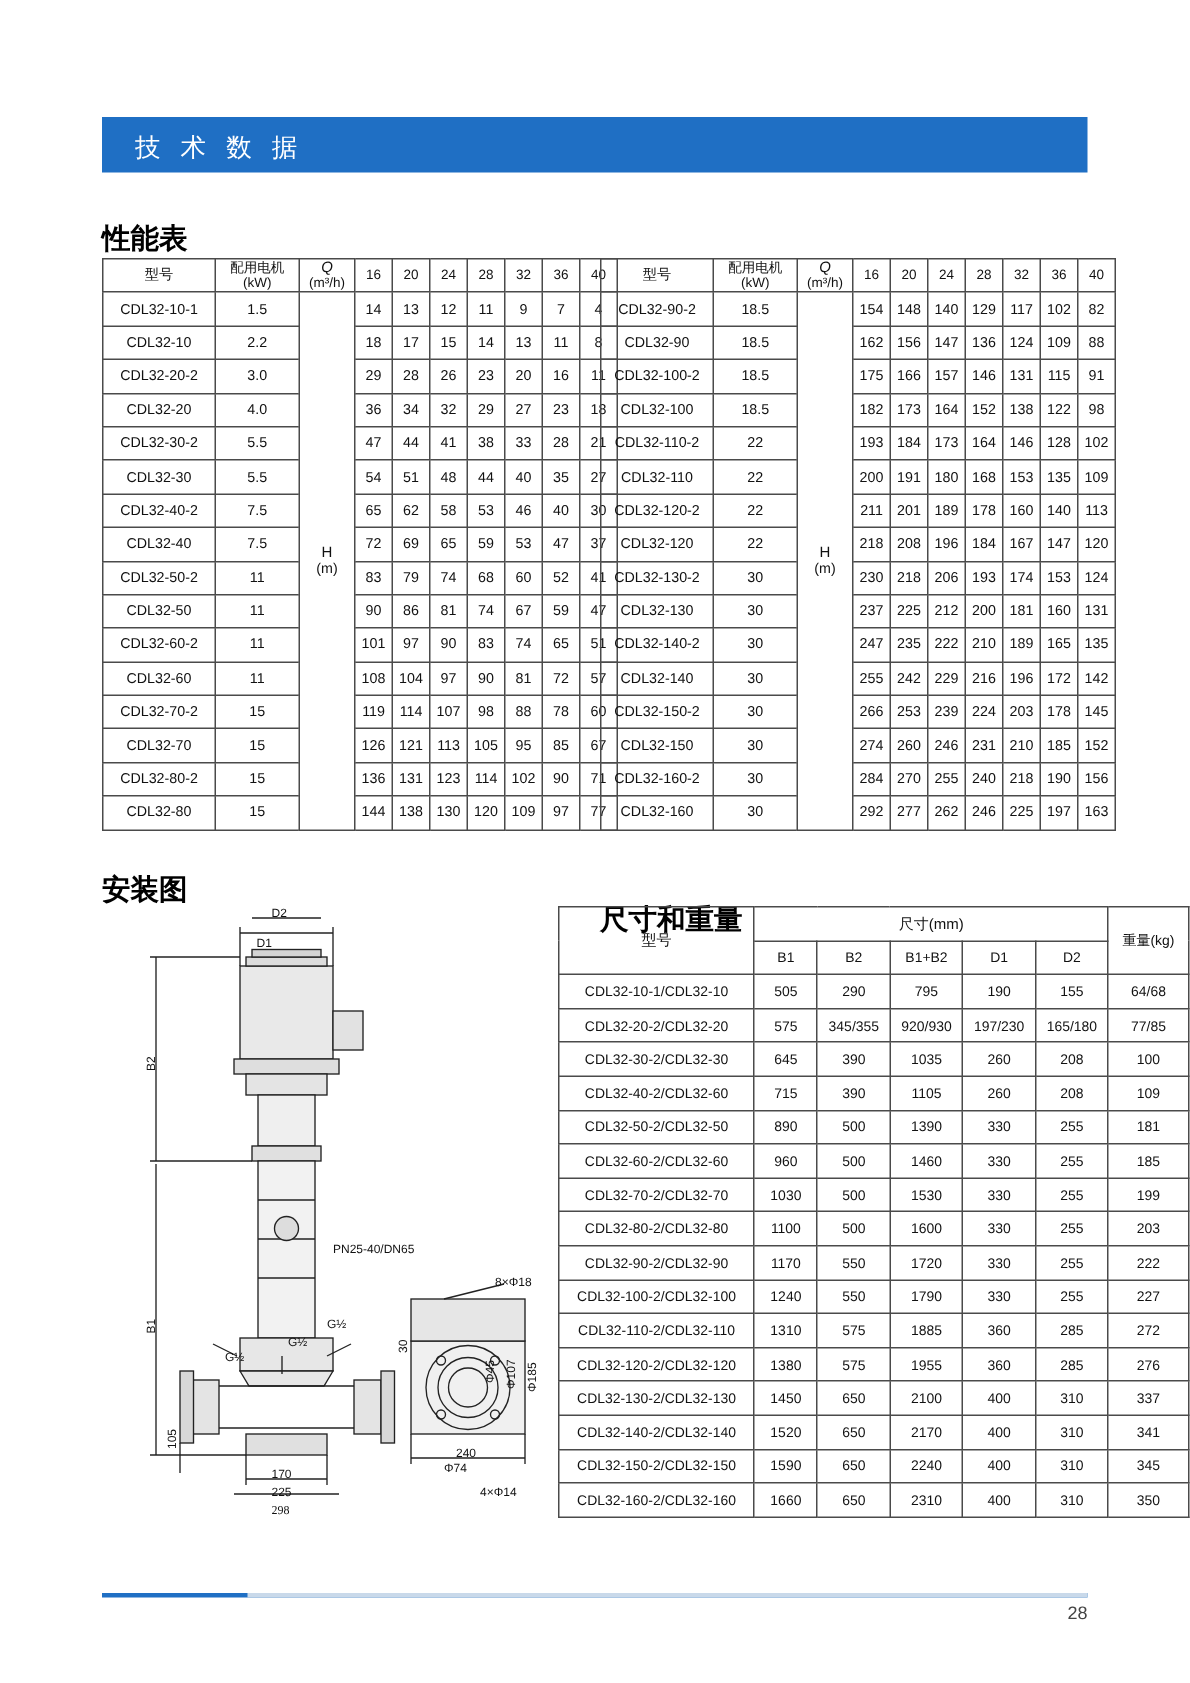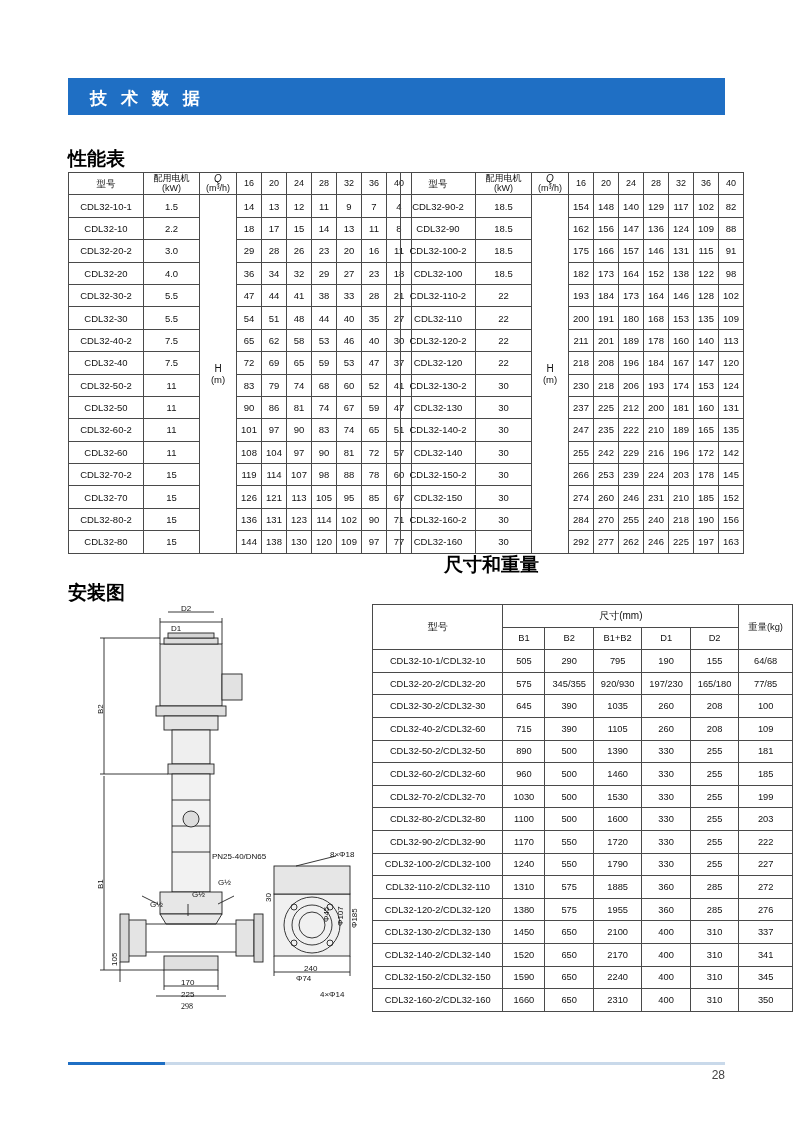--- a/index.html
+++ b/index.html
@@ -10,31 +10,31 @@
   }
   .page{position:relative;width:793px;height:1122px;}
 
   
   .header-bar{
     position:absolute;left:68px;top:78px;width:657px;height:37px;
     background:#1f6fc4;
   }
   .header-bar .title{
     position:absolute;left:22px;top:9px;
-    color:#fff;font-size:17px;font-weight:bold;letter-spacing:4px;
+    color:#fff;font-size:17px;font-weight:normal;letter-spacing:4px;
     font-family:"DejaVu Sans",sans-serif;
   }
 
   .section-title{
     position:absolute;font-size:19px;font-weight:bold;
     font-family:"DejaVu Sans",sans-serif;color:#000;
   }
   #perf-title{left:68px;top:146px;}
   #install-title{left:68px;top:580px;}
-  #dim-title{left:400px;top:552px;margin-left:44px;}
+  #dim-title{left:400px;top:600px;}
 
   
   table{border-collapse:collapse;}
   .ptbl{
     position:absolute;font-size:9.5px;
     font-family:"Liberation Sans",sans-serif;
   }
   .ptbl td,.ptbl th{
     border:1px solid #4a4a4a;
     text-align:center;vertical-align:middle;
@@ -586,21 +586,21 @@
       </g>
     </svg>
 
     <div class="dlabel" style="left:113px;top:0px;">D2</div>
     <div class="dlabel" style="left:103px;top:20px;">D1</div>
     <div class="dlabel rot90" style="left:28px;top:110px;">B2</div>
     <div class="dlabel rot90" style="left:28px;top:285px;">B1</div>
     <div class="dlabel" style="left:82px;top:296px;">G½</div>
     <div class="dlabel" style="left:124px;top:286px;">G½</div>
     <div class="dlabel" style="left:150px;top:274px;">G½</div>
-    <div class="dlabel" style="left:144px;top:224px;margin-top:24px;">PN25-40/DN65</div>
+    <div class="dlabel" style="left:154px;top:224px;">PN25-40/DN65</div>
     <div class="dlabel" style="left:262px;top:246px;">8×Φ18</div>
     <div class="dlabel rot90" style="left:254px;top:318px;">Φ45</div>
     <div class="dlabel rot90" style="left:268px;top:322px;">Φ107</div>
     <div class="dlabel rot90" style="left:282px;top:324px;">Φ185</div>
     <div class="dlabel" style="left:228px;top:370px;">Φ74</div>
     <div class="dlabel" style="left:252px;top:386px;">4×Φ14</div>
     <div class="dlabel" style="left:113px;top:374px;">170</div>
     <div class="dlabel" style="left:113px;top:386px;">225</div>
     <div class="dlabel" style="left:113px;top:398px;font-family:Liberation Serif, serif;">298</div>
     <div class="dlabel" style="left:236px;top:360px;">240</div>

